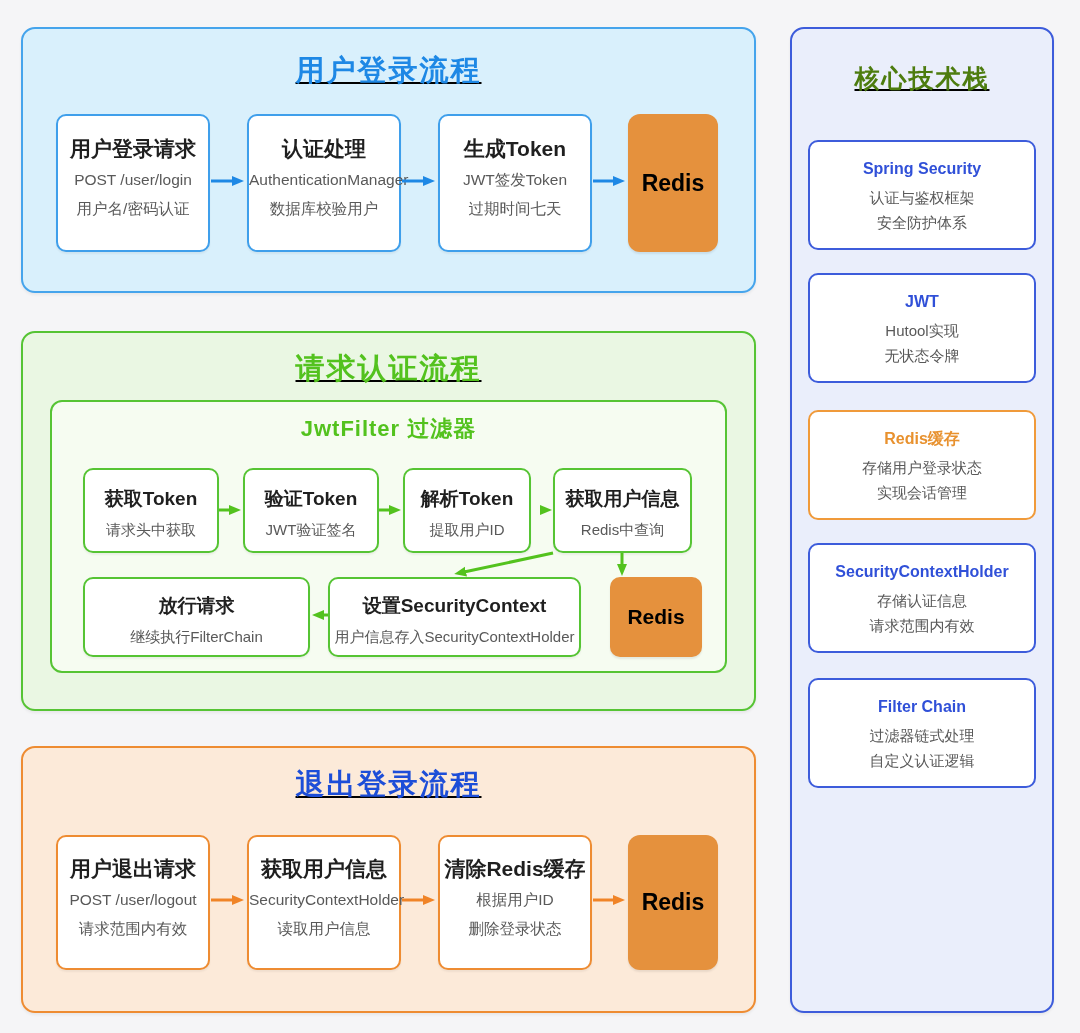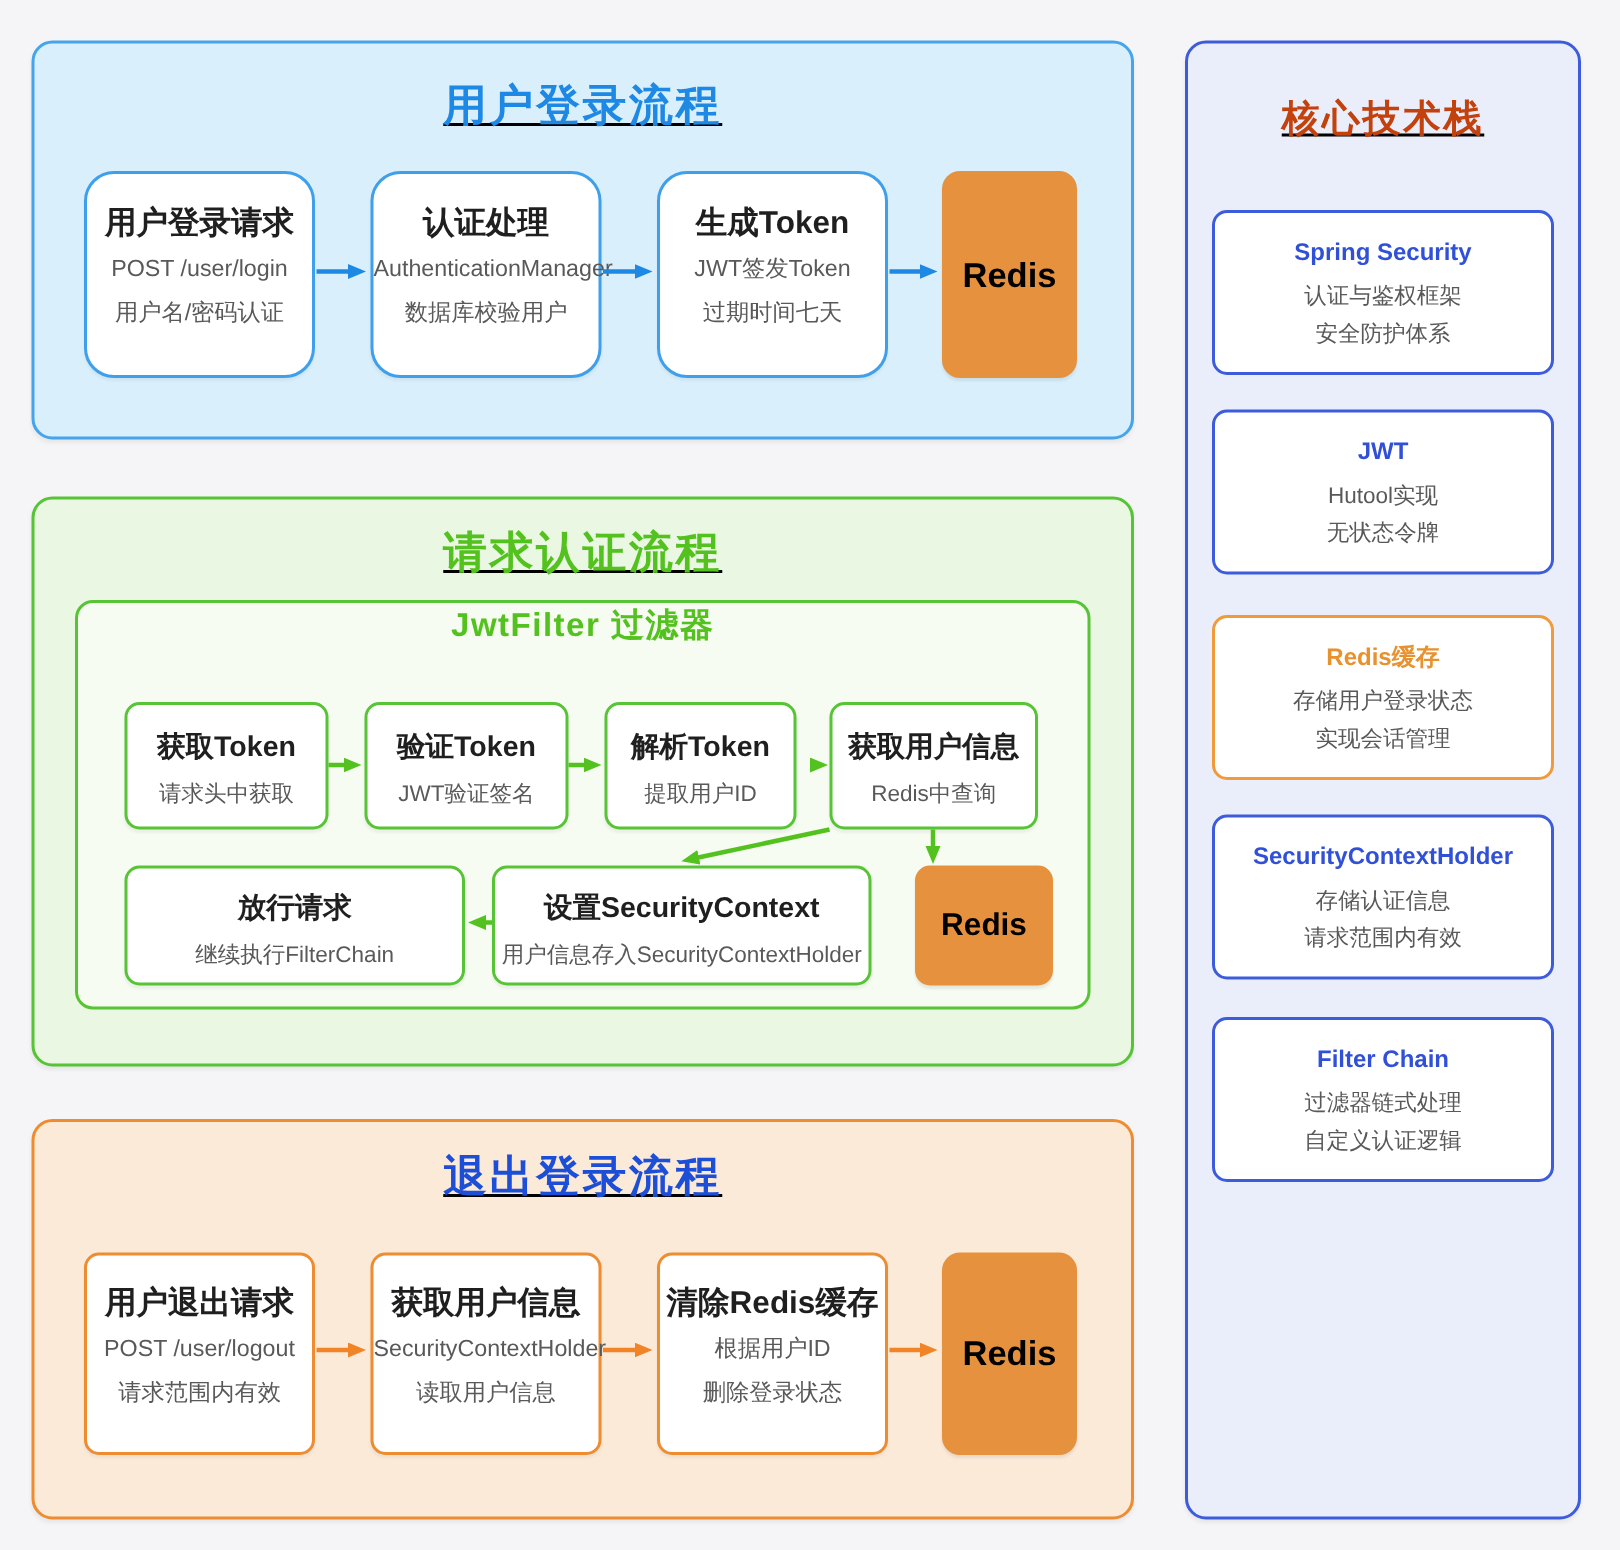--- a/index.html
+++ b/index.html
@@ -19,33 +19,33 @@
   }
   #login-panel  { left:21px; top:27px;  width:735px; height:266px; background:#d9f0fc; border-color:#45a4ec; }
   #auth-panel   { left:21px; top:331px; width:735px; height:380px; background:#eaf7e3; border-color:#56c434; }
   #logout-panel { left:21px; top:746px; width:735px; height:267px; background:#fcead9; border-color:#ee8c32; }
   #stack-panel  { left:790px; top:27px; width:264px; height:986px; background:#eaeefb; border-color:#3d5cdb; }
 
   .panel-title { text-align:center; font-weight:bold; font-size:29px; letter-spacing:2px; }
   #login-panel  .panel-title { color:#1e88e5; margin-top:22px; }
   #auth-panel   .panel-title { color:#53c21e; margin-top:16px; }
   #logout-panel .panel-title { color:#1d4ed8; margin-top:17px; }
-  #stack-panel  .panel-title { color:#c2410c; margin-top:33px; font-size:25px; }
+  #stack-panel  .panel-title { color:#4d7c0f; margin-top:33px; font-size:25px; }
 
   .step-box {
     position:absolute;
     background:#fff;
     border:2.5px solid;
     border-radius:10px;
     text-align:center;
     box-shadow:0 2px 2px rgba(0,0,0,0.05);
   }
   .big { width:154px; height:138px; top:85px; padding-top:22px; }
   #logout-panel .big { top:87px; height:135px; padding-top:21px; }
-  #login-panel  .step-box { border-color:#3f9feb;border-radius:20px; }
+  #login-panel  .step-box { border-color:#3f9feb; }
   #logout-panel .step-box { border-color:#ee8c32; }
   #auth-panel   .step-box { border-color:#56c434; }
 
   .step-title { font-size:21px; font-weight:bold; color:#1f1f1f; line-height:1; }
   .step-sub   { font-size:15.5px; color:#595959; line-height:1; margin-top:13px; white-space:nowrap; }
   .big .step-sub:first-of-type { margin-top:19px; }
 
   .redis-node {
     position:absolute;
     background:#e5913d;
@@ -62,21 +62,21 @@
   .arrows { position:absolute; left:0; top:0; pointer-events:none; }
 
   
   .filter-wrap {
     position:absolute;
     left:27px; top:67px; width:677px; height:273px;
     border:2px solid #56c434;
     border-radius:12px;
     background:#f6fcf1;
   }
-  .filter-title { text-align:center; font-weight:bold; font-size:22px; color:#53c21e; letter-spacing:1px; }
+  .filter-title { text-align:center; font-weight:bold; font-size:22px; color:#53c21e; margin-top:12px; letter-spacing:1px; }
   .mini { height:85px; top:66px; padding-top:19px; }
   .row2 { height:80px; top:175px; padding-top:17px; }
   .mini .step-title, .row2 .step-title { font-size:19px; }
   .mini .step-sub,  .row2 .step-sub  { margin-top:14px; font-size:15px; }
   .redis-green { left:558px; top:175px; width:92px; height:80px; font-size:21px; border-radius:10px; }
 
   
   .tech-card {
     position:absolute;
     left:16px; width:228px; height:110px;

